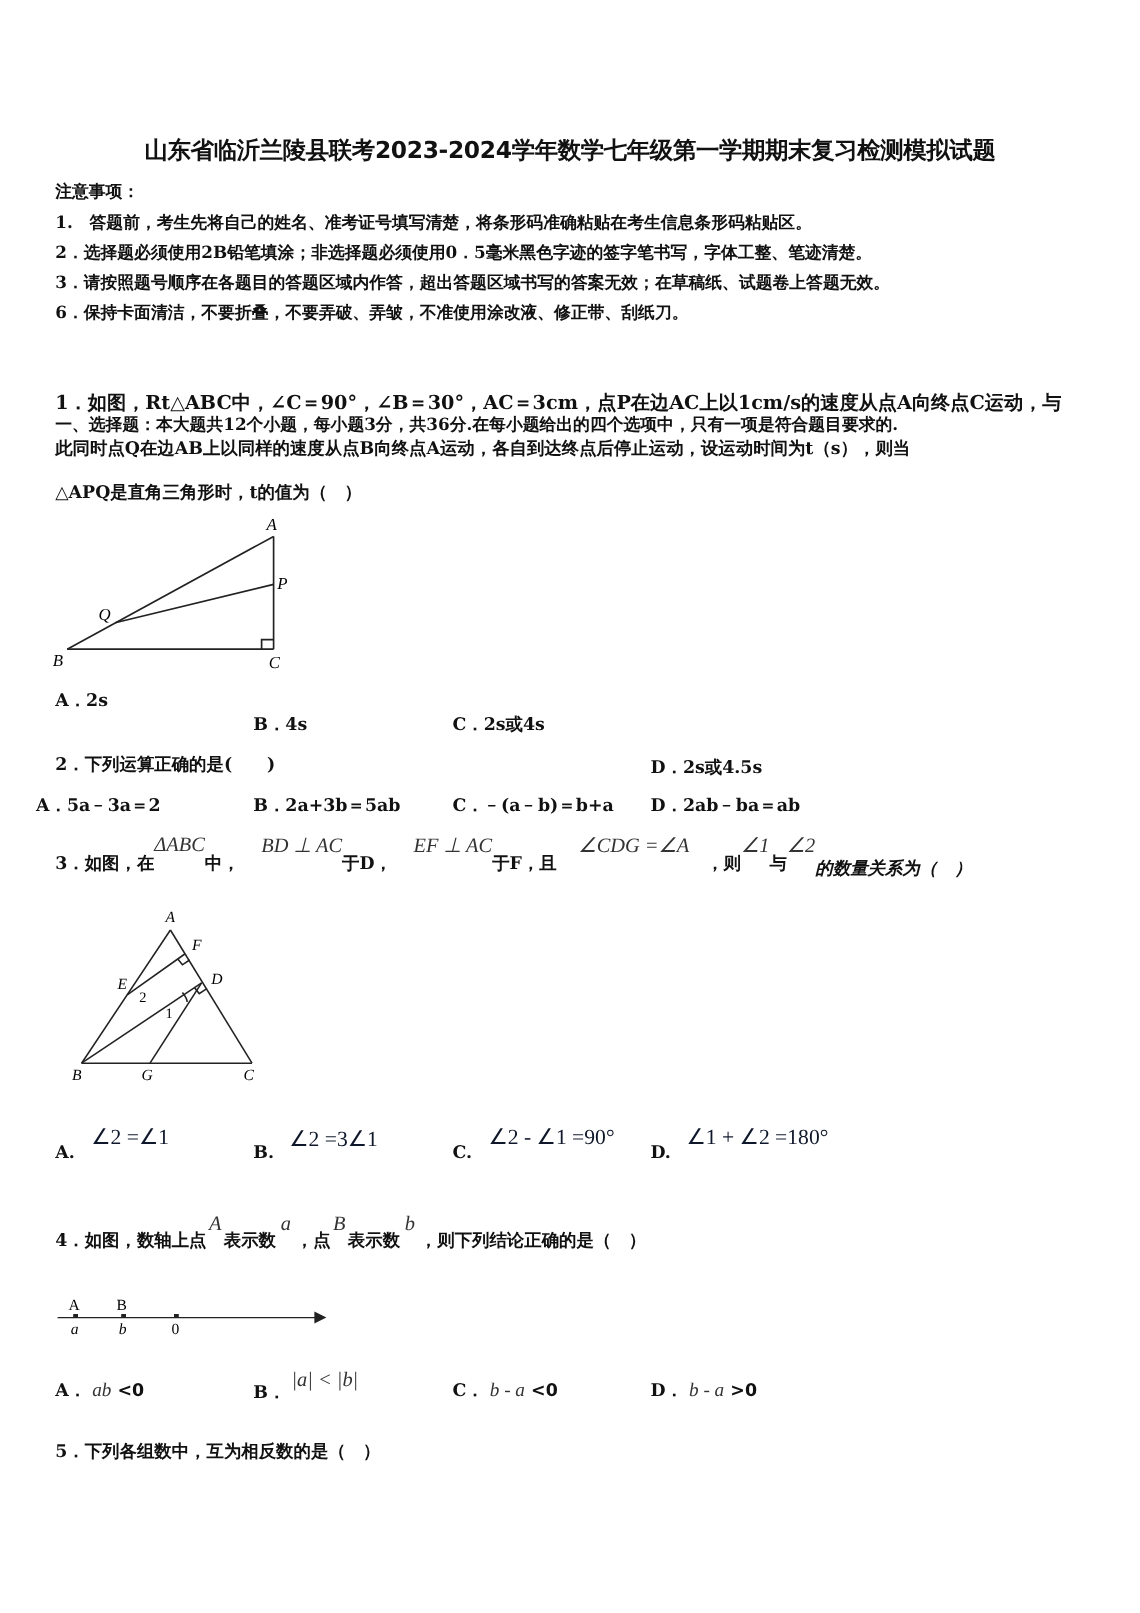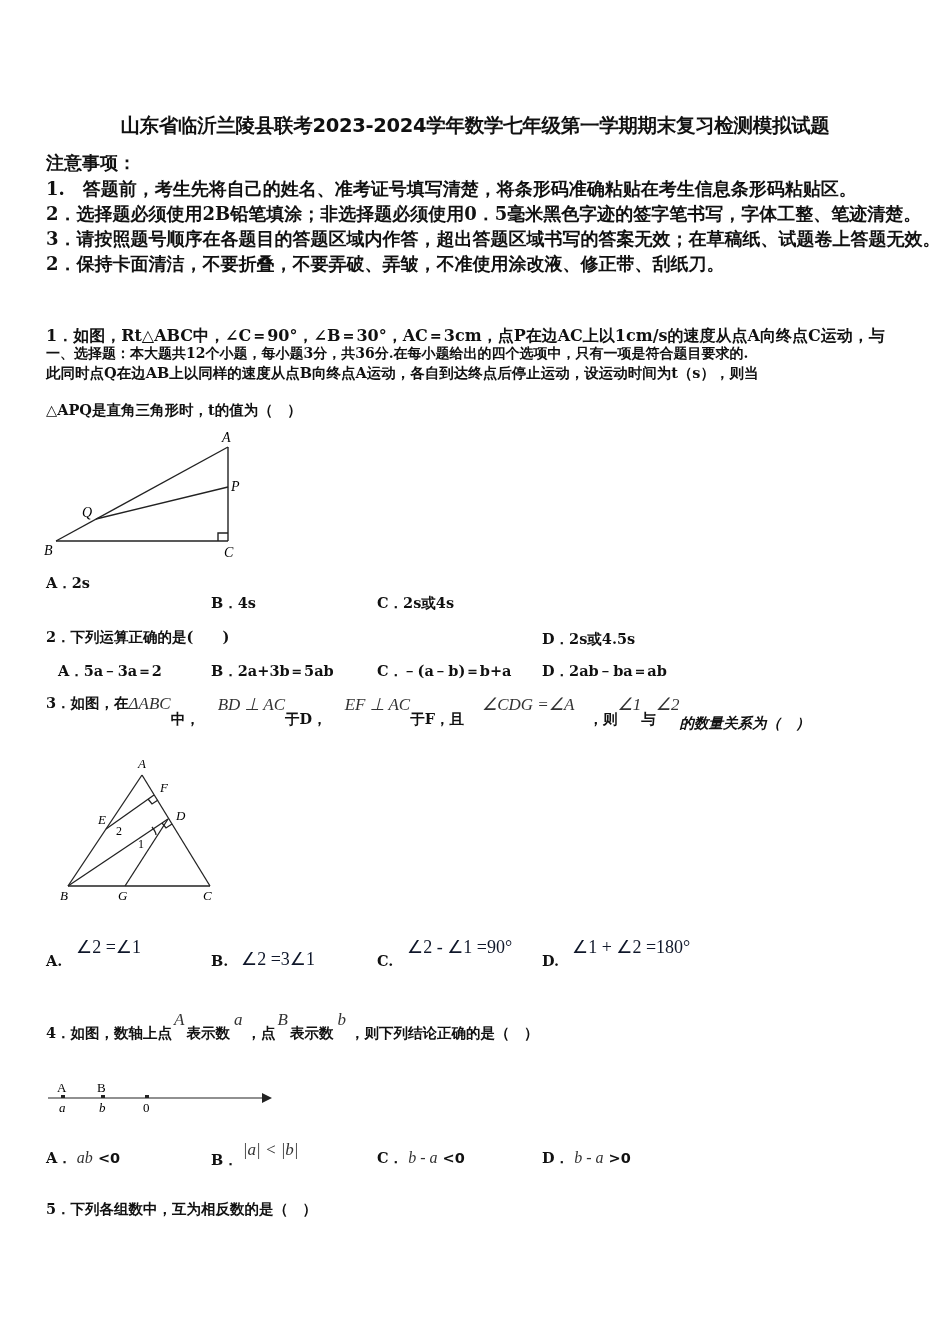--- a/index.html
+++ b/index.html
@@ -7,39 +7,39 @@
       width: 950px; height: 1344px; position: relative; overflow: hidden;
       font-family: "DejaVu Serif", "Liberation Serif", serif;
       color: #111111;
     }
     .abs { position: absolute; white-space: nowrap; }
     .title {
       left: 0; width: 950px; top: 112px; text-align: center;
       font-family: "DejaVu Sans", "Liberation Sans", sans-serif;
       font-weight: bold; font-size: 19.5px; letter-spacing: -0.3px;
     }
-    .notice { font-family: "DejaVu Serif", serif; font-size: 18px; font-weight: bold; left: 46px; }
+    .notice { font-family: "DejaVu Serif", serif; font-size: 14px; font-weight: bold; left: 46px; }
     .body-text { font-size: 14.5px; font-weight: bold; left: 46px; }
     .opt { font-size: 14.5px; font-weight: bold; }
     .sup { font-family: "Liberation Serif", serif; font-weight: normal; font-size: 18px; color: #0f172a; }
     .sup-i { font-family: "Liberation Serif", serif; font-weight: normal; font-style: italic; font-size: 17px; color: #333; }
     svg text { font-family: "Liberation Serif", serif; }
   </style>
 </head>
 <body>
 
 <div>
 
   <div class="abs title">山东省临沂兰陵县联考2023-2024学年数学七年级第一学期期末复习检测模拟试题</div>
 
   <div class="abs notice" style="top:151px;">注意事项：</div>
   <div class="abs notice" style="top:177px;">1.　答题前，考生先将自己的姓名、准考证号填写清楚，将条形码准确粘贴在考生信息条形码粘贴区。</div>
   <div class="abs notice" style="top:202px;">2．选择题必须使用2B铅笔填涂；非选择题必须使用0．5毫米黑色字迹的签字笔书写，字体工整、笔迹清楚。</div>
   <div class="abs notice" style="top:227px;">3．请按照题号顺序在各题目的答题区域内作答，超出答题区域书写的答案无效；在草稿纸、试题卷上答题无效。</div>
-  <div class="abs notice" style="top:252px;">2．保持卡面清洁，不要折叠，不要弄破、弄皱，不准使用涂改液、修正带、刮纸刀。</div>
+  <div class="abs notice" style="top:252px;">6．保持卡面清洁，不要折叠，不要弄破、弄皱，不准使用涂改液、修正带、刮纸刀。</div>
 
   <div class="abs body-text" style="top:301px; font-size:14px;margin-top:44px;">一、选择题：本大题共12个小题，每小题3分，共36分.在每小题给出的四个选项中，只有一项是符合题目要求的.</div>
 
   <div class="abs body-text" style="top:326px; font-size:16px;">1．如图，Rt△ABC中，∠C＝90°，∠B＝30°，AC＝3cm，点P在边AC上以1cm/s的速度从点A向终点C运动，与</div>
   <div class="abs body-text" style="top:364px;">此同时点Q在边AB上以同样的速度从点B向终点A运动，各自到达终点后停止运动，设运动时间为t（s），则当</div>
   <div class="abs body-text" style="top:401px;">△APQ是直角三角形时，t的值为（　）</div>
 
   <svg class="abs" style="left:40px; top:425px;" width="260" height="140">
     <g stroke="#222" stroke-width="1.4" fill="none">
       <line x1="16" y1="116" x2="188" y2="22"></line>
@@ -54,27 +54,27 @@
     <text x="4" y="130" font-size="14" font-style="italic">B</text>
     <text x="184" y="132" font-size="14" font-style="italic">C</text>
   </svg>
 
   <div class="abs opt" style="left:46px; top:574px;">A．2s</div>
   <div class="abs opt" style="left:211px; top:594px;">B．4s</div>
   <div class="abs opt" style="left:377px; top:594px;">C．2s或4s</div>
   <div class="abs opt" style="left:542px; top:630px;">D．2s或4.5s</div>
 
   <div class="abs body-text" style="top:628px;">2．下列运算正确的是(　　)</div>
-  <div class="abs opt" style="left:58px; top:662px;">A．5a﹣3a＝2</div>
+  <div class="abs opt" style="left:30px; top:662px;">A．5a﹣3a＝2</div>
   <div class="abs opt" style="left:211px; top:662px;">B．2a+3b＝5ab</div>
   <div class="abs opt" style="left:377px; top:662px;">C．﹣(a﹣b)＝b+a</div>
   <div class="abs opt" style="left:542px; top:662px;">D．2ab﹣ba＝ab</div>
 
   <div class="abs" style="left:46px; top:694px; height:40px; display:flex; align-items:flex-start;">
-    <span class="opt" style="text-align:right;">3．如图，在</span>
+    <span class="opt" style="margin-top:16px;text-align:right;">3．如图，在</span>
     <span class="sup-i">ΔABC</span>
     <span class="opt" style="margin-top:16px; margin-right:18px;">中，</span>
     <span class="sup-i">BD ⊥ AC</span>
     <span class="opt" style="margin-top:16px; margin-right:18px;">于D，</span>
     <span class="sup-i">EF ⊥ AC</span>
     <span class="opt" style="margin-top:16px; margin-right:18px;">于F，且</span>
     <span class="sup-i">∠CDG =∠A</span>
     <span class="opt" style="margin-top:16px; margin-left:14px;">，则</span>
     <span class="sup-i">∠1</span>
     <span class="opt" style="margin-top:16px;">与</span>
@@ -104,21 +104,21 @@
     <text x="78" y="150" font-size="13" font-style="italic" font-family="DejaVu Sans">G</text>
     <text x="163" y="150" font-size="13" font-style="italic" font-family="DejaVu Sans">C</text>
   </svg>
 
   <div class="abs" style="left:46px; top:936px;">
     <span class="opt" style="position:absolute; top:16px;">A.</span>
     <span class="sup" style="position:absolute; left:30px; top:0;">∠2 =∠1</span>
   </div>
   <div class="abs" style="left:211px; top:936px;">
     <span class="opt" style="position:absolute; top:16px;">B.</span>
-    <span class="sup" style="position:absolute; left:30px; top:12px;">∠2 =3∠1</span>
+    <span class="sup" style="position:absolute; left:30px; top:2px;">∠2 =3∠1</span>
   </div>
   <div class="abs" style="left:377px; top:936px;">
     <span class="opt" style="position:absolute; top:16px;">C.</span>
     <span class="sup" style="position:absolute; left:30px; top:0;">∠2 - ∠1 =90°</span>
   </div>
   <div class="abs" style="left:542px; top:936px;">
     <span class="opt" style="position:absolute; top:16px;">D.</span>
     <span class="sup" style="position:absolute; left:30px; top:0;">∠1 + ∠2 =180°</span>
   </div>
 

